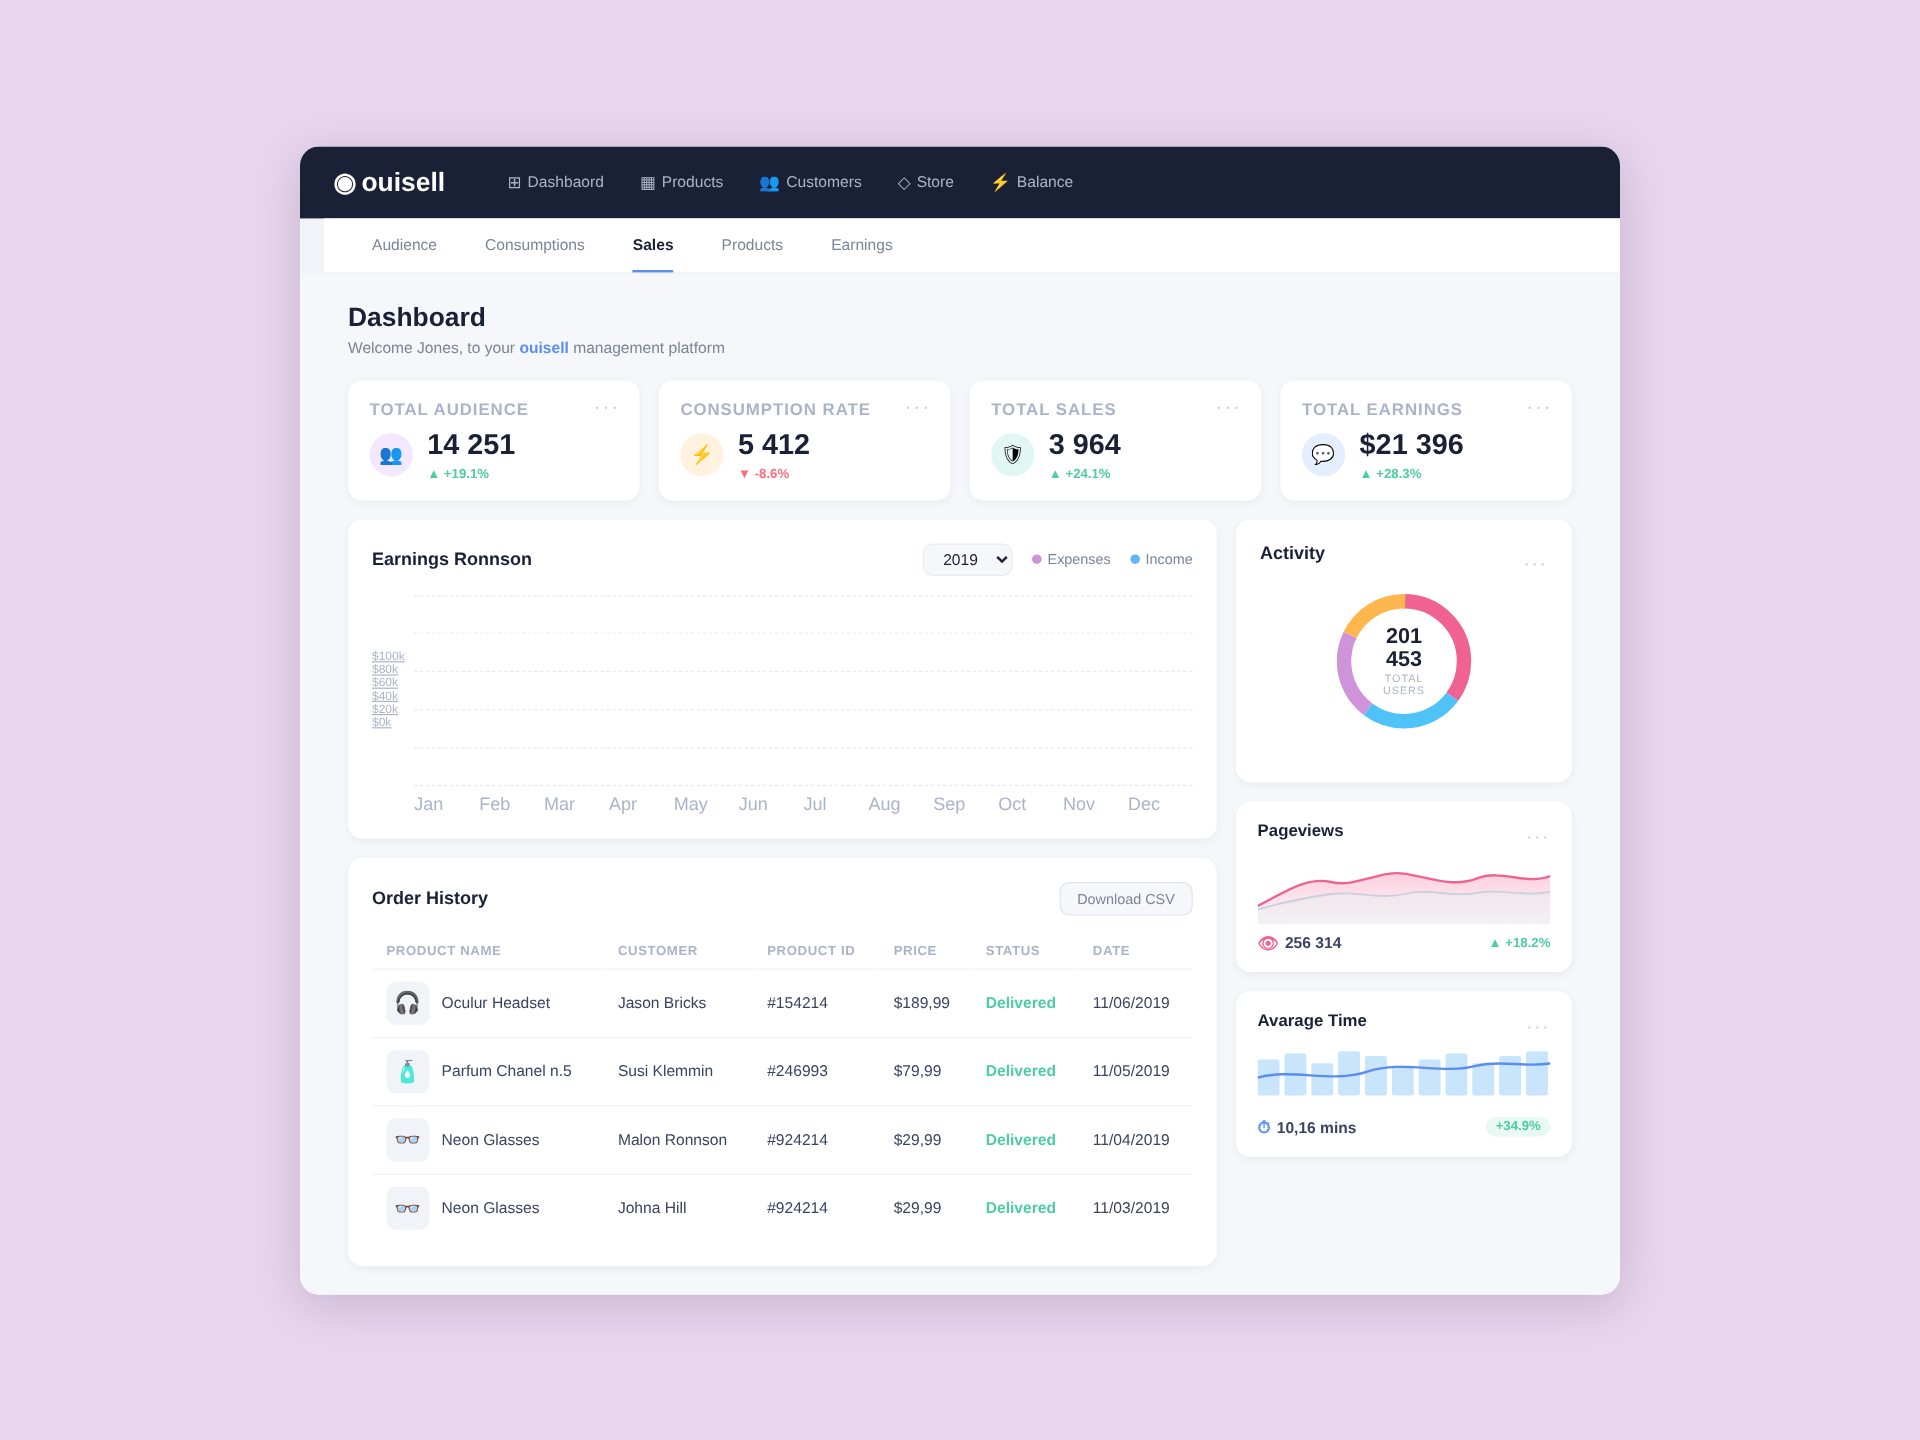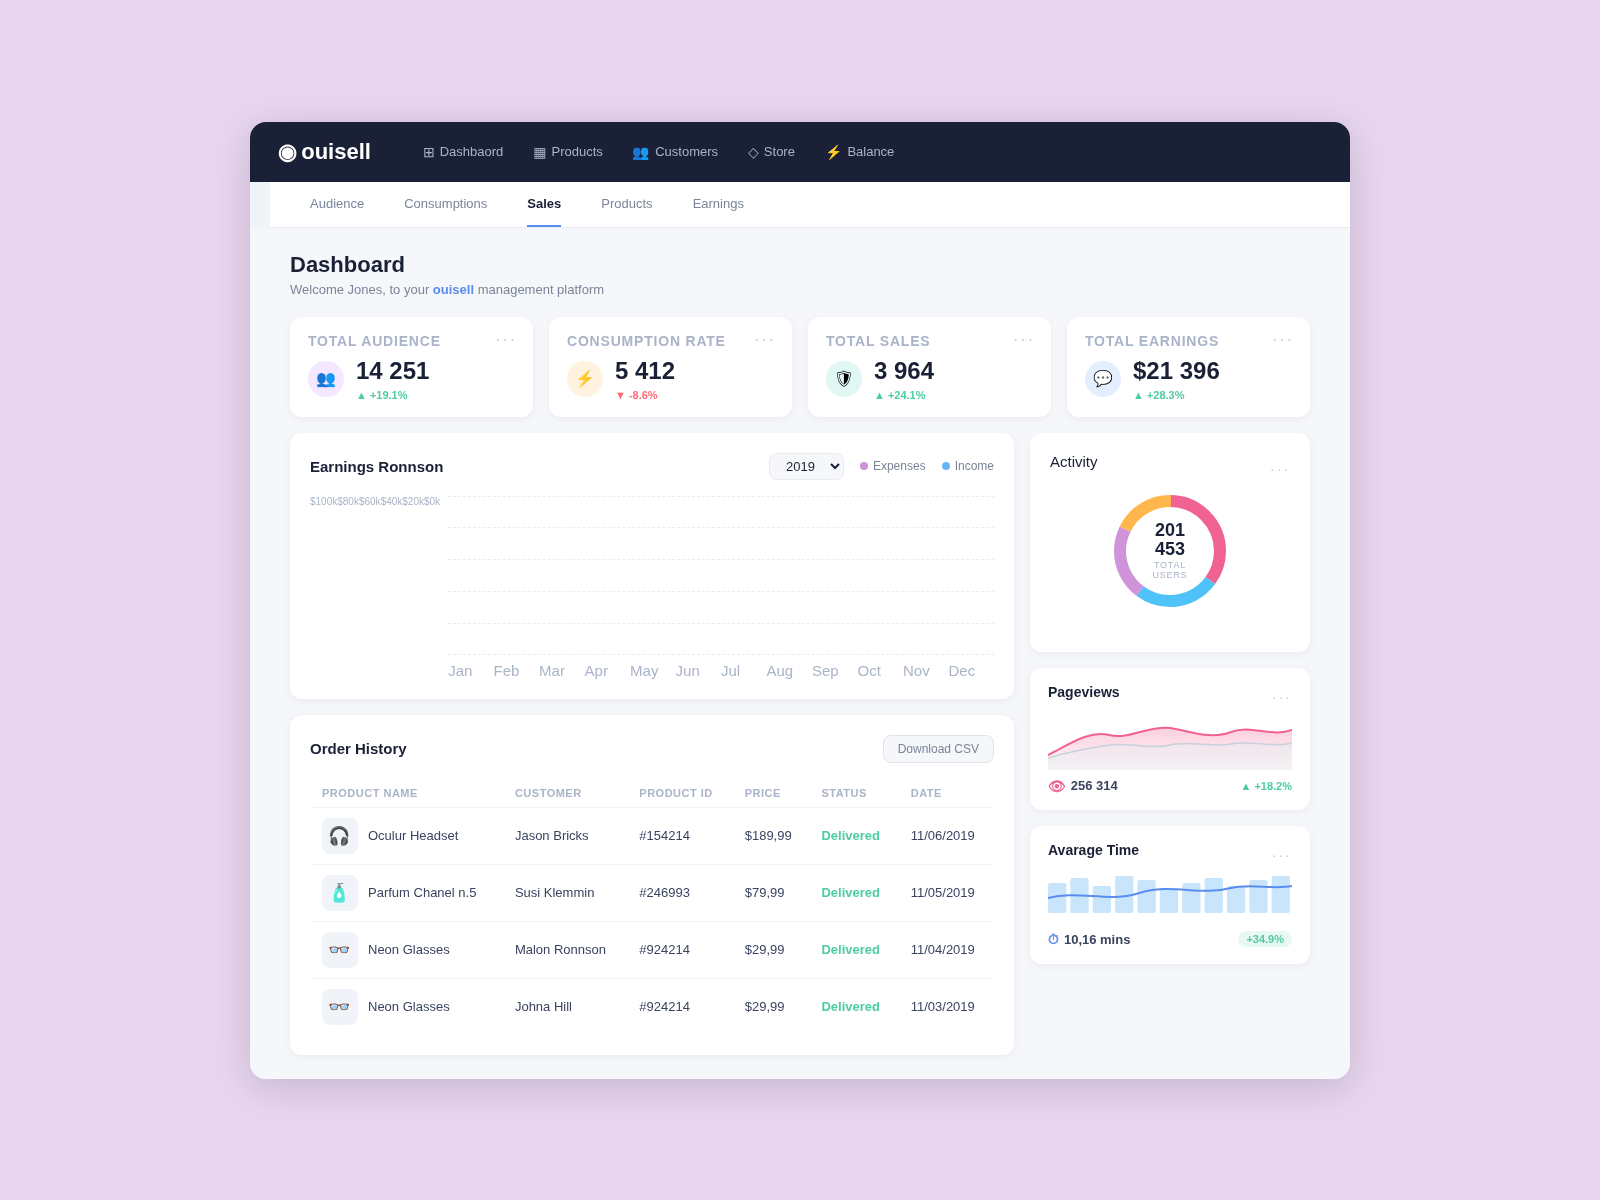--- a/index.html
+++ b/index.html
@@ -354,21 +354,21 @@
     }
     .status-delivered { color: #4ecca3; font-weight: 600; }
 
     
     .activity-card {
       background: #fff;
       border-radius: 12px;
       padding: 20px;
       box-shadow: 0 2px 8px rgba(0,0,0,0.05);
     }
-    .activity-title { font-size: 15px; font-weight: 400; color: #1a2035; margin-bottom: 16px; }
+    .activity-title { font-size: 15px; font-weight: 700; color: #1a2035; margin-bottom: 16px; }
     .donut-container {
       display: flex;
       justify-content: center;
       margin-bottom: 16px;
     }
     .donut-wrapper {
       position: relative;
       width: 130px;
       height: 130px;
     }
@@ -572,21 +572,21 @@
                 </div>
                 <div class="legend-item">
                   <div class="legend-dot" style="background:#64b5f6;"></div>
                   <span>Income</span>
                 </div>
               </div>
             </div>
           </div>
 
           <div style="display:flex; gap:8px;">
-            <div style="display:flex; flex-direction:row; justify-content:center; font-size:10px; color:#aab4c8; height:160px; padding-bottom:2px;">
+            <div style="display:flex; flex-direction:column; justify-content:center; font-size:10px; color:#aab4c8; height:160px; padding-bottom:2px;text-decoration:underline;">
               <span>$100k</span>
               <span>$80k</span>
               <span>$60k</span>
               <span>$40k</span>
               <span>$20k</span>
               <span>$0k</span>
             </div>
             <div style="flex:1;">
               <div class="bar-chart">
                 <div class="chart-y-lines">

